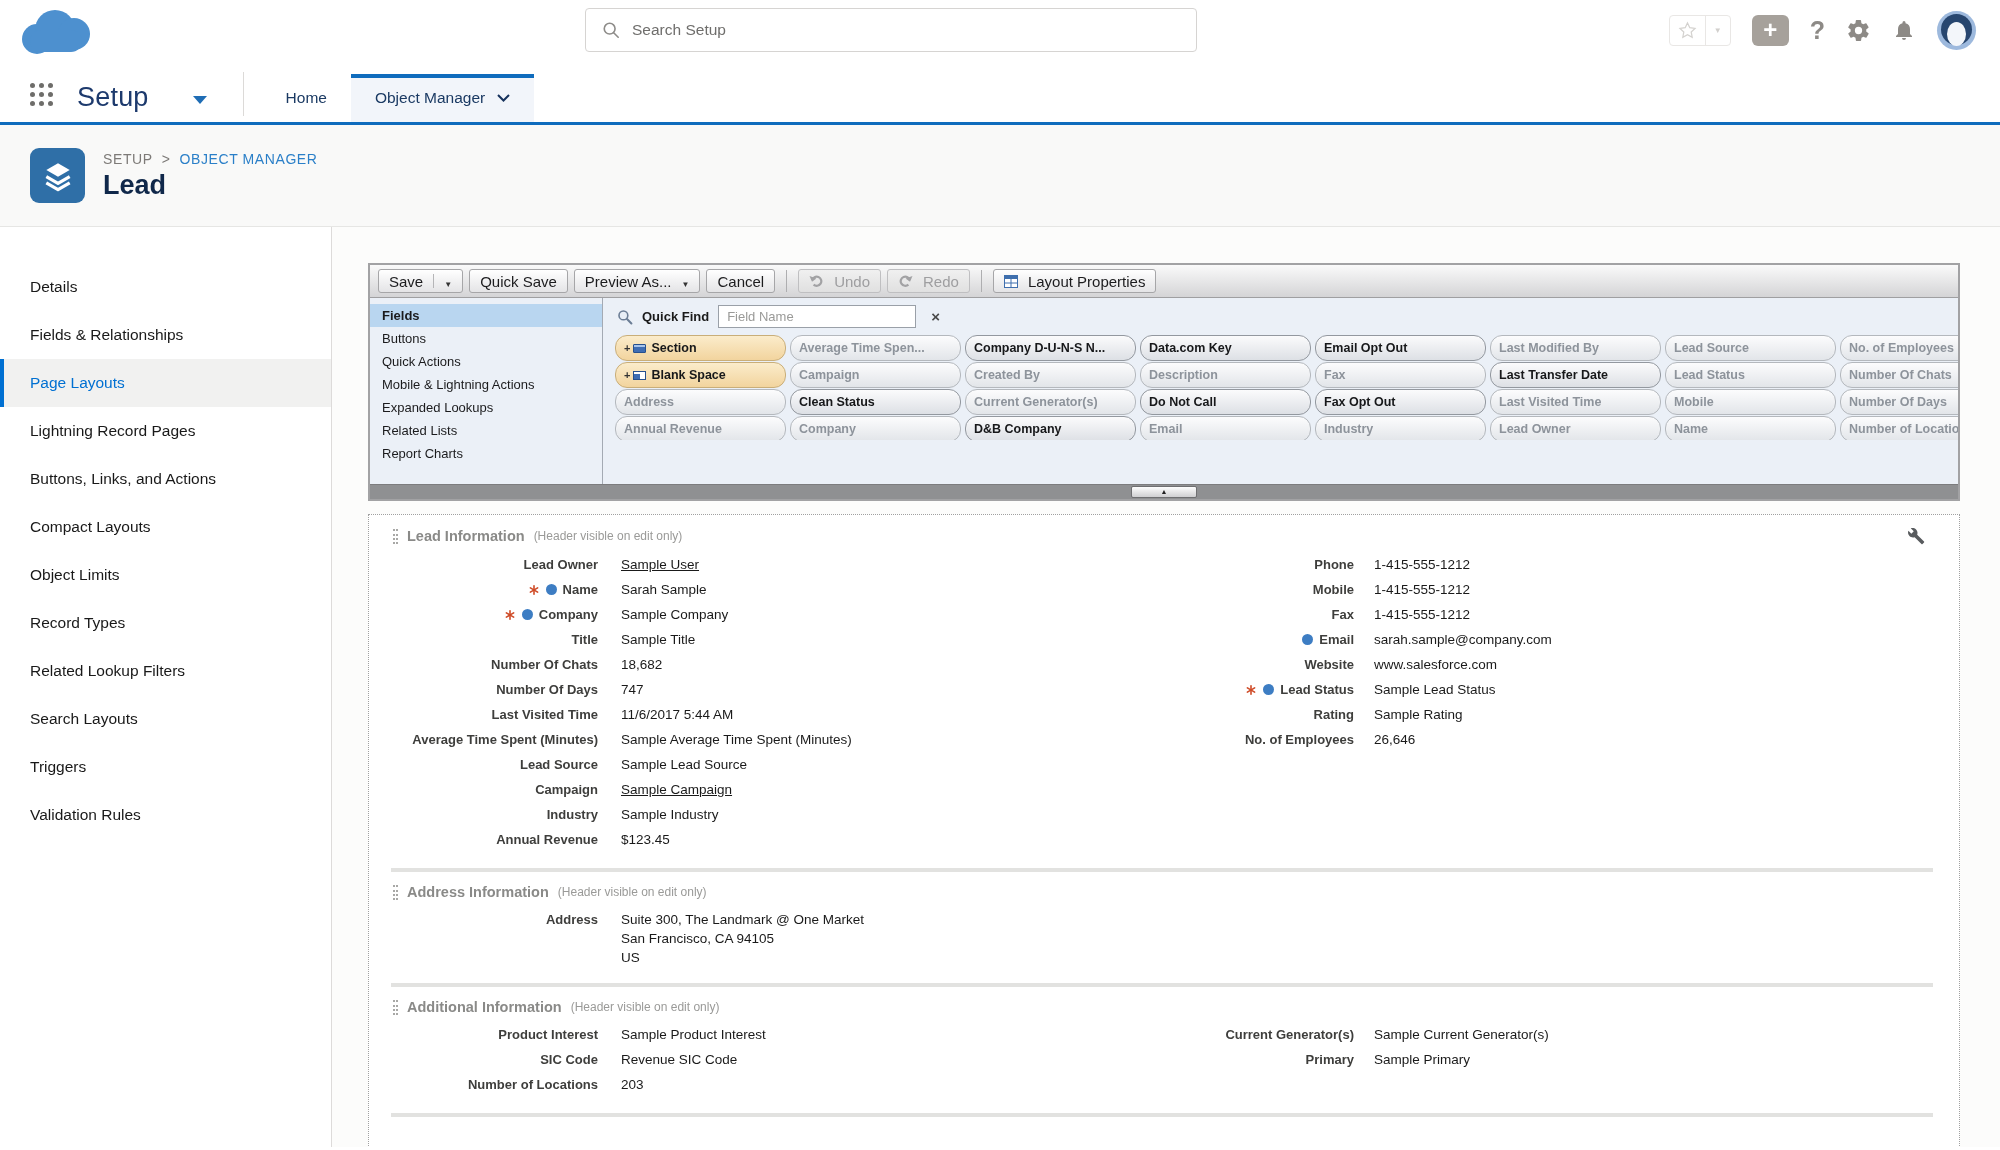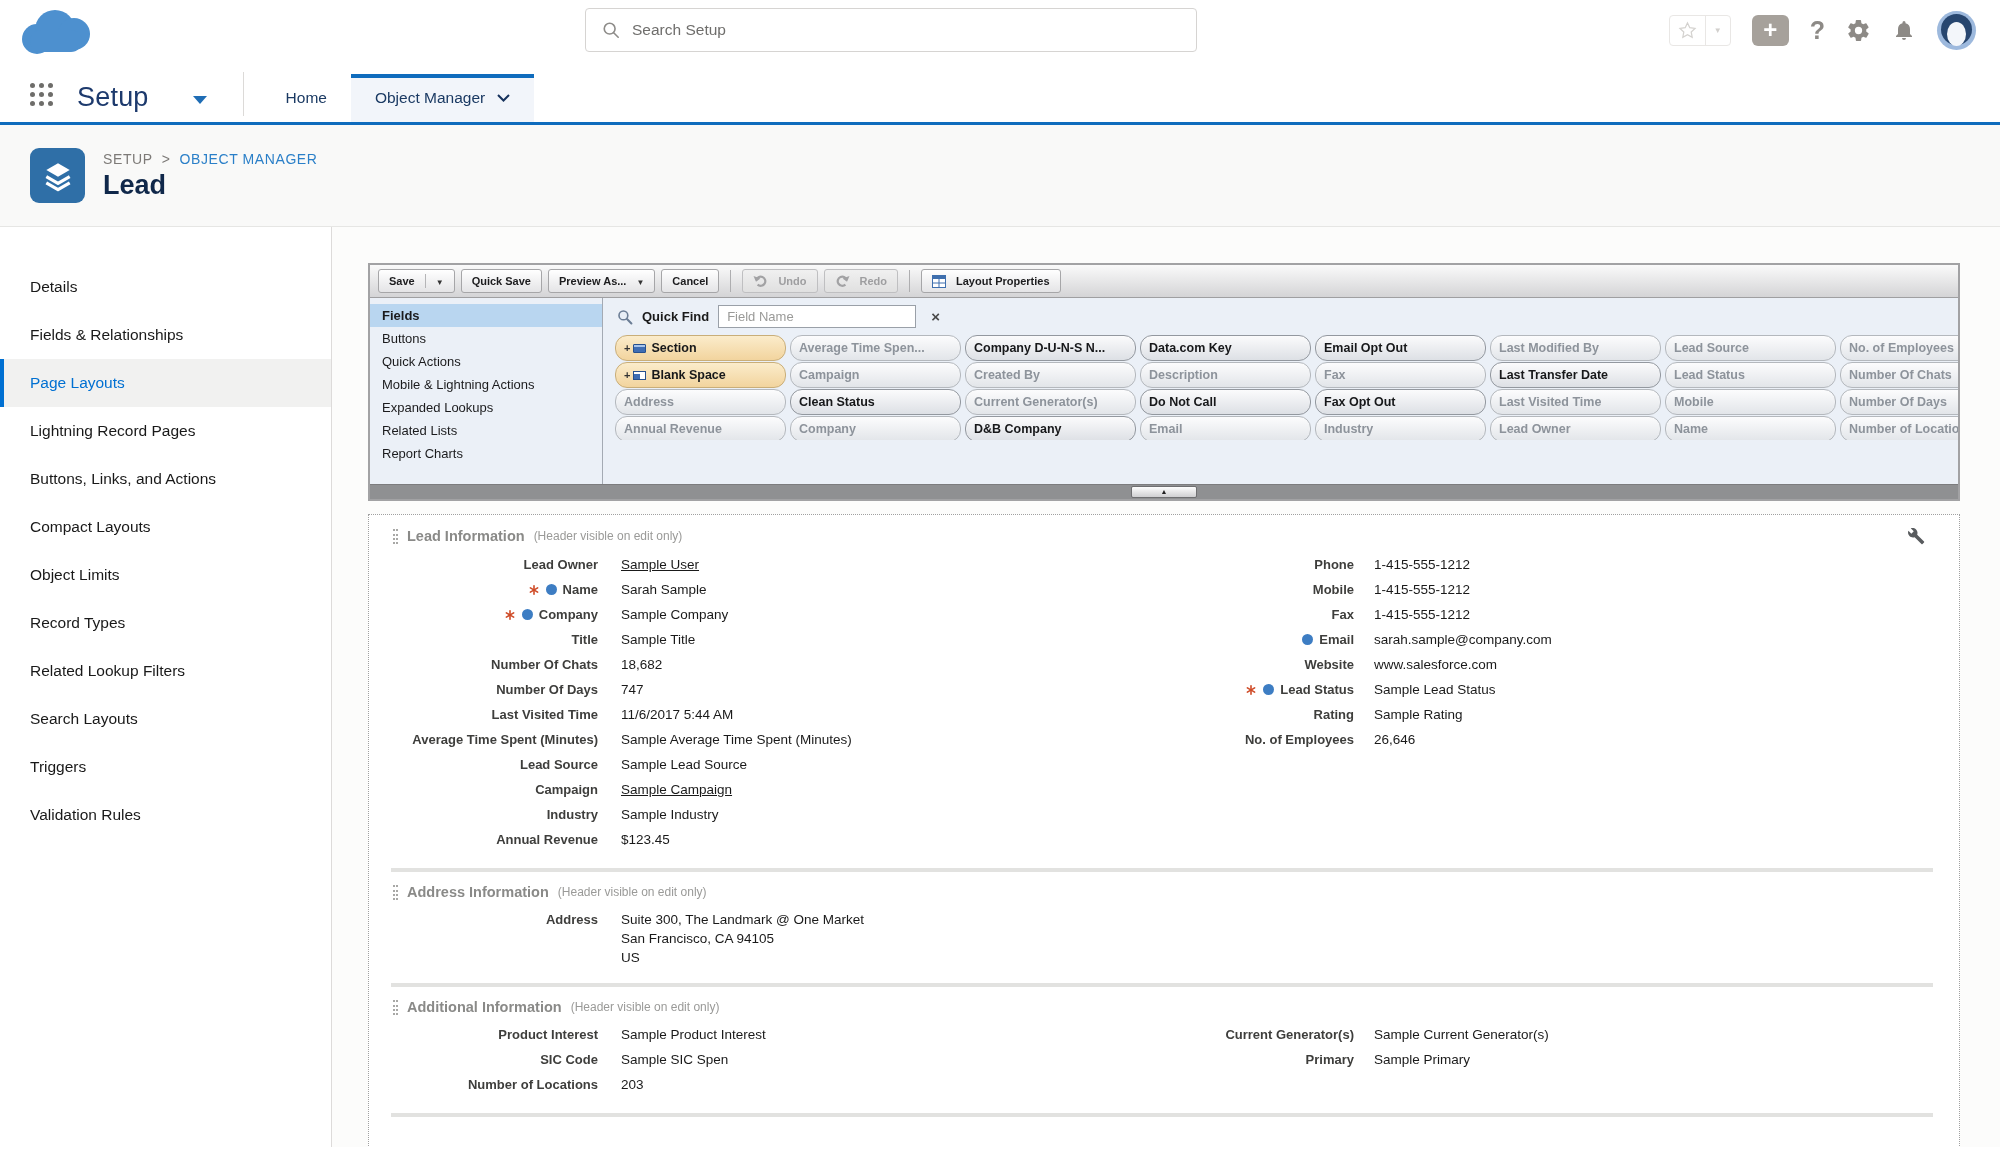--- a/index.html
+++ b/index.html
@@ -65,21 +65,21 @@
   .sidebar { width:332px; background:#fff; border-right:1px solid #dddbda; padding-top:36px; flex:none; }
   .side-item { padding:15px 10px 15px 30px; font-size:15.5px; color:#191919; cursor:pointer; }
   .side-item.active { background:#f1f1f0; color:#0070d2; border-left:4px solid #0070d2; padding-left:26px; }
   .main { flex:1; padding:36px 40px 0 36px; background:#fcfcfb; overflow:hidden; }
 
   
   .frame { border:2px solid #a2a2a4; background:#ebf0f7; }
   .toolbar { background:linear-gradient(#fafafa,#d4d4d6); border-bottom:1px solid #9f9fa1;
              padding:4px 8px; display:flex; gap:6px; align-items:center; height:33px; }
   .tbtn { background:linear-gradient(#fff,#e4e4e6); border:1px solid #a6a6a8; border-radius:3px;
-          font-family:"Liberation Sans", sans-serif; font-weight:bold; font-size:11px; color:#1c1c1e;
+          font-family:"Liberation Sans", sans-serif; font-weight:normal; font-size:15px; color:#1c1c1e;
           padding:3px 10px; display:flex; align-items:center; gap:10px; cursor:pointer; height:24px; }
   .tbtn .dtri::after { content:"▼"; font-size:8px; color:#333; }
   .bsep { width:1px; height:14px; background:#b5b5b7; }
   .tbtn.disabled { color:#9e9ea0; background:linear-gradient(#f0f0f0,#e0e0e0); border-color:#bfbfc1; cursor:default; }
   .tsep { width:1px; height:22px; background:#aeaeb0; margin:0 5px; }
   .lpicon { display:inline-block; }
 
   
   .palette { display:flex; height:186px; background:#ebf0f7; }
   .cats { width:232px; padding-top:6px; flex:none; }
@@ -590,21 +590,21 @@
               <div class="frow">
                 <div class="flab">
                   <span>Product Interest</span>
                 </div>
                 <div class="fval">Sample Product Interest</div>
               </div>
               <div class="frow">
                 <div class="flab">
                   <span>SIC Code</span>
                 </div>
-                <div class="fval">Sample SIC Spen</div>
+                <div class="fval">Revenue SIC Code</div>
               </div>
               <div class="frow">
                 <div class="flab">
                   <span>Number of Locations</span>
                 </div>
                 <div class="fval">203</div>
               </div>
             </div>
             <div class="fcol right">
               <div class="frow">

